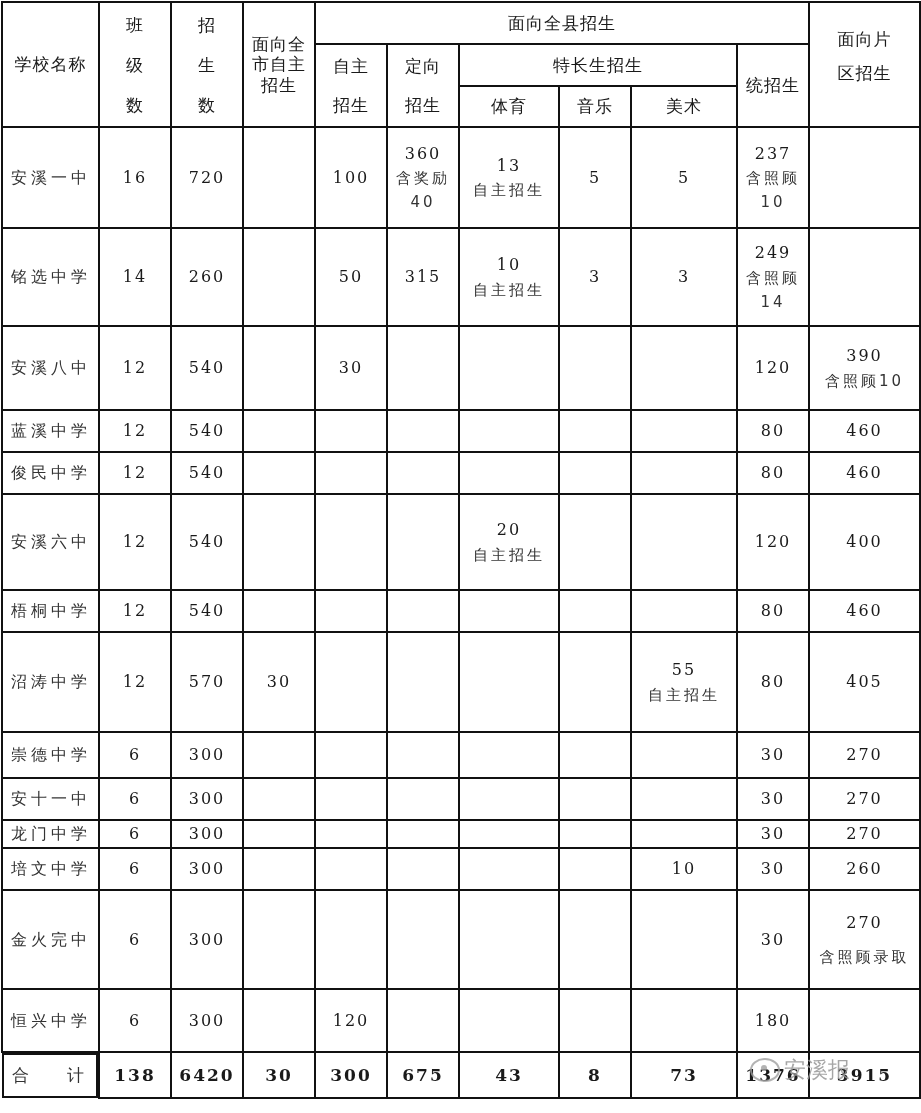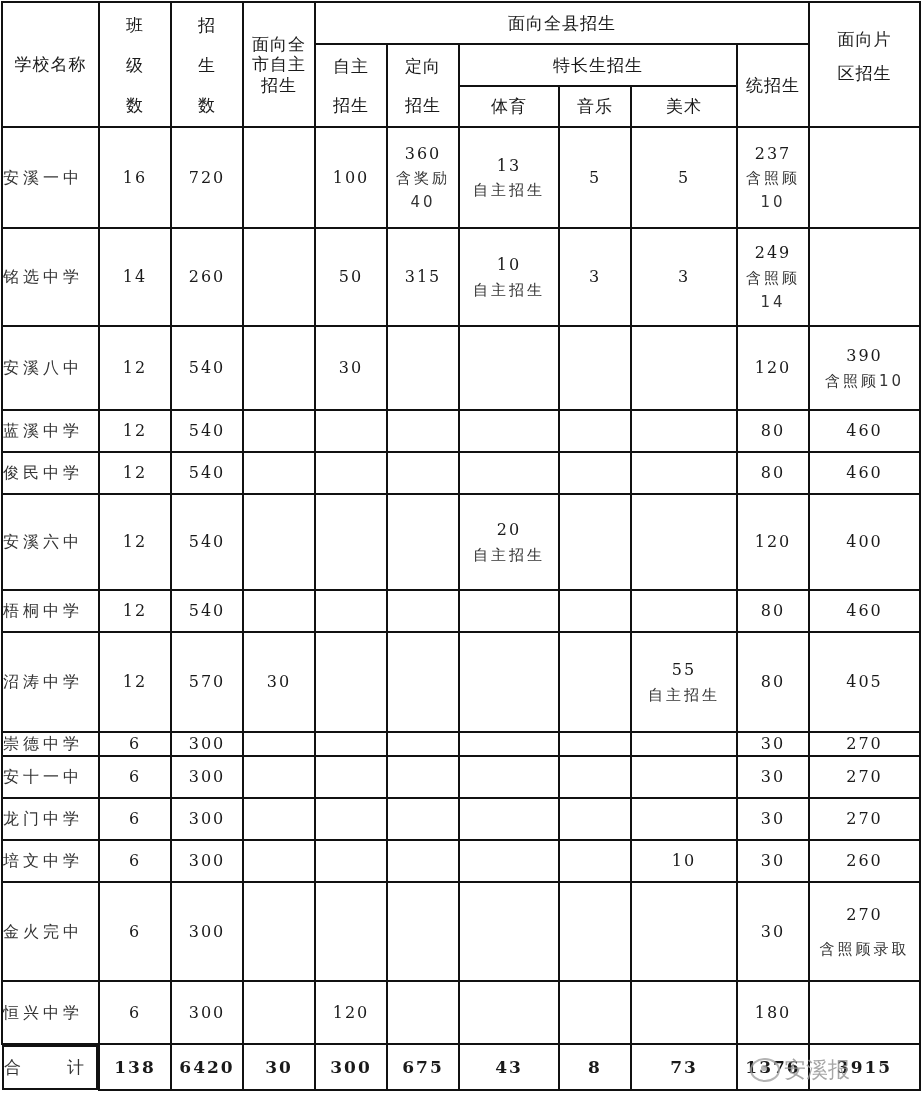--- a/index.html
+++ b/index.html
@@ -1,20 +1,20 @@
 <!DOCTYPE html>
 <html><head>
 <meta charset="utf-8">
 <style>
   html, body { margin:0; padding:0; background:#ffffff; }
   body { width:921px; height:1113px; overflow:hidden; font-family:"DejaVu Serif", "Liberation Serif", serif; color:#1a1a1a; position:relative; }
   table { border-collapse:collapse; position:absolute; left:1px; top:1px; table-layout:fixed; width:918px; }
   td, th { border:2px solid #111; text-align:center; vertical-align:middle; padding:0; font-weight:normal; font-size:16px; line-height:1.2; letter-spacing:2px; }
   th { font-family:"DejaVu Sans", "Liberation Sans", sans-serif; font-size:17px; letter-spacing:1px; }
-  td.name { text-align:left; letter-spacing:4px; font-family:"DejaVu Sans", "Liberation Sans", sans-serif; font-size:16px; color:#333; }
+  td.name { text-align:left; padding-left:8px; letter-spacing:4px; font-family:"DejaVu Sans", "Liberation Sans", sans-serif; font-size:16px; color:#333; }
   .stack { display:block; }
   .note { display:block; font-size:15px; letter-spacing:3px; color:#333; font-family:"DejaVu Sans", "Liberation Sans", sans-serif; }
   .vert span { display:block; line-height:40px; }
   tr.total td { font-weight:bold; font-size:17px; }
   tr.total td.name { display:flex; justify-content:space-between; padding-right:8px; font-weight:normal; height:41px; align-items:center; }
   .watermark { position:absolute; left:750px; top:1055px; font-family:"DejaVu Sans", "Liberation Sans", sans-serif; font-size:22px; color:rgba(150,150,150,0.85); display:flex; align-items:center; gap:4px; }
   .wm-icon { width:26px; height:20px; border:2px solid rgba(160,160,160,0.8); border-radius:50%; display:inline-block; position:relative; }
   .wm-icon::after { content:""; position:absolute; left:9px; top:5px; width:6px; height:6px; border-radius:50%; background:rgba(160,160,160,0.8); }
 </style>
 </head>
@@ -357,21 +357,21 @@
           <span class="stack">55</span>
           <span class="note" style="margin-top: 6px;">自主招生</span>
         </td>
         <td>
           <span class="stack">80</span>
         </td>
         <td>
           <span class="stack">405</span>
         </td>
       </tr>
-      <tr style="height: 24px; margin-top: 12px;">
+      <tr style="height: 46px; margin-top: 12px;">
         <td class="name">
           <span class="stack">崇德中学</span>
         </td>
         <td>
           <span class="stack">6</span>
         </td>
         <td>
           <span class="stack">300</span>
         </td>
         <td>
@@ -427,21 +427,21 @@
         <td>
           <span class="stack"></span>
         </td>
         <td>
           <span class="stack">30</span>
         </td>
         <td>
           <span class="stack">270</span>
         </td>
       </tr>
-      <tr style="height: 42px;">
+      <tr style="height: 28px;">
         <td class="name">
           <span class="stack">龙门中学</span>
         </td>
         <td>
           <span class="stack">6</span>
         </td>
         <td>
           <span class="stack">300</span>
         </td>
         <td>

